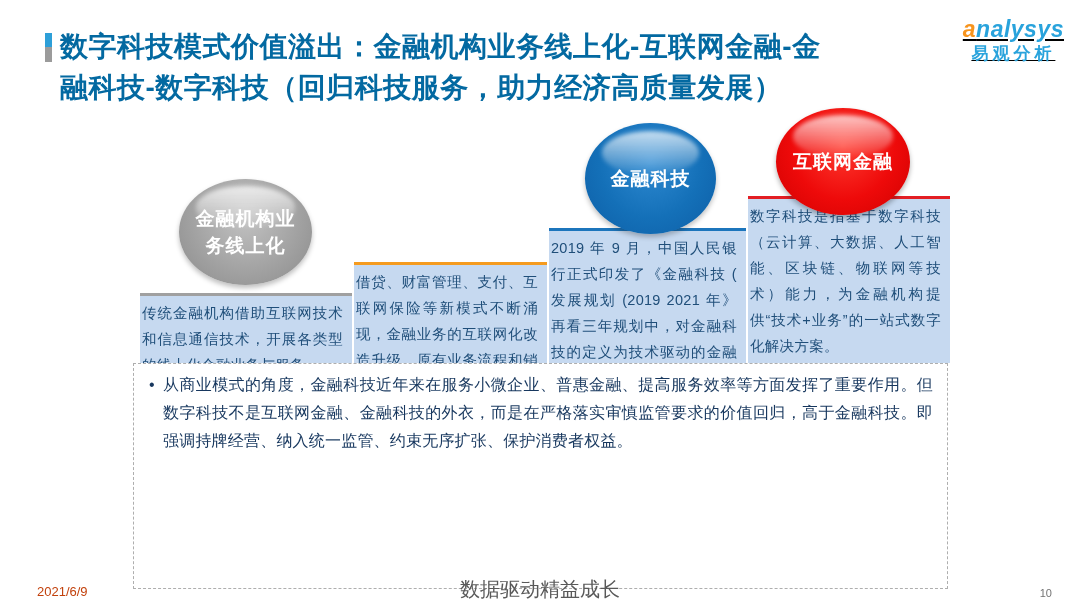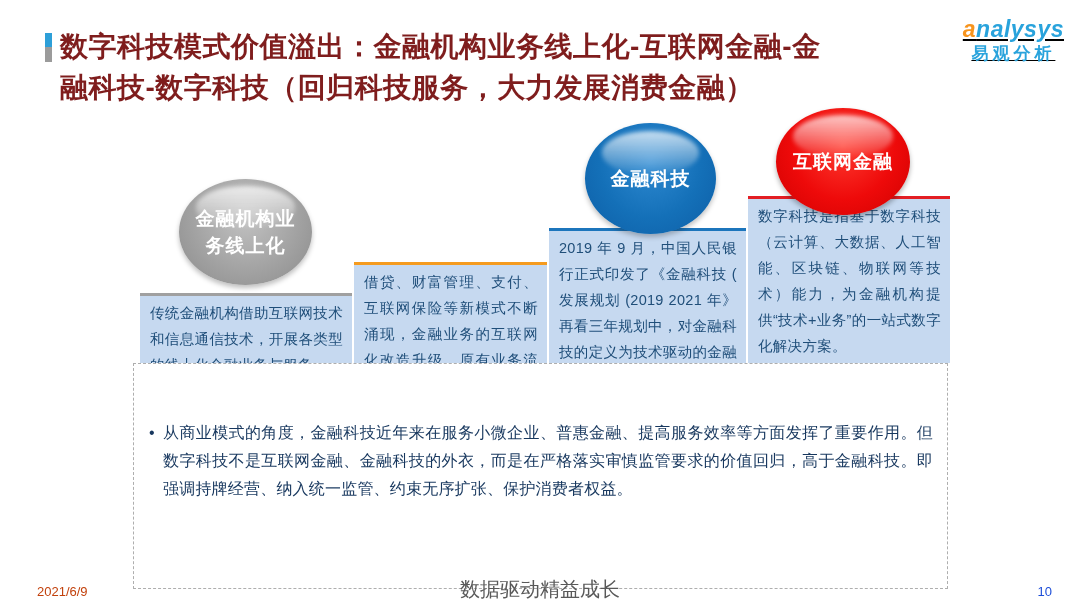--- a/index.html
+++ b/index.html
@@ -4,31 +4,31 @@
 <style>
   * { margin:0; padding:0; box-sizing:border-box; }
   html,body { width:1080px; height:608px; }
   body { font-family:"Liberation Sans","DejaVu Sans",sans-serif; background:#ffffff; }
   .slide { position:relative; width:1080px; height:608px; background:#ffffff; overflow:hidden; }
 
   
   .accent-bar { position:absolute; left:45px; top:33px; width:7px; height:29px;
     background:linear-gradient(to bottom,#2d9fd8 0%,#2d9fd8 48%,#9b9b9b 48%,#9b9b9b 100%); }
   .title { position:absolute; left:60px; top:26px; width:880px; font-size:28px; font-weight:bold;
-    color:#7f1d1d; line-height:41px; letter-spacing:0.5px; }
+    color:#0369a1; line-height:41px; letter-spacing:0.5px; }
 
   
   .logo { position:absolute; right:16px; top:16px; text-align:center; line-height:1.15;text-decoration:underline; }
   .logo-en { font-size:23px; font-weight:bold; font-style:italic; color:#29a3dc; letter-spacing:0.5px; }
   .logo-en .logo-a { color:#f7941d; font-weight:bold; }
   .logo-cn { font-size:17px; font-weight:bold; color:#29a3dc; letter-spacing:4px; margin-top:2px; }
 
   
   .step { position:absolute; background:#c6d9f0; }
-  .step-text { padding:4px 9px 0 10px; font-size:14.5px; line-height:26px; color:#1f4e79;
+  .step-text { padding:4px 9px 0 2px; font-size:14.5px; line-height:26px; color:#1f4e79;
     text-align:justify; letter-spacing:0.3px; }
   .step1 { left:140px; top:293px; width:212px; height:70px; border-top:3px solid #a0a0a0; }
   .step2 { left:354px; top:262px; width:193px; height:101px; border-top:3px solid #f59b1f; }
   .step3 { left:549px; top:228px; width:197px; height:135px; border-top:3px solid #1c75bc; }
   .step4 { left:748px; top:196px; width:202px; height:167px; border-top:3px solid #e31e24; }
 
   
   .bubble { position:absolute; border-radius:50%; display:flex; align-items:center; justify-content:center;
     text-align:center; color:#ffffff; font-weight:bold; }
   .bubble .gloss { position:absolute; top:7%; left:13%; width:74%; height:40%; border-radius:50%;
@@ -50,36 +50,36 @@
     box-shadow:0 3px 5px rgba(0,0,0,0.3); }
 
   
   .analysis-box { position:absolute; left:133px; top:363px; width:815px; height:226px;
     border:1px dashed #aeaeae; background:#ffffff; padding:7px 14px 0 12px; overflow:hidden; }
   .bullet { position:relative; padding-left:17px; font-size:16px; line-height:28px; color:#17375e;
     text-align:justify; letter-spacing:0.2px; }
   .bullet::before { content:"\2022"; position:absolute; left:3px; top:0; color:#17375e; }
   .watermark { position:absolute; left:470px; top:390px; font-size:90px; font-weight:bold;
     color:#2fa8b5; opacity:0.05; letter-spacing:10px; pointer-events:none; z-index:0; }
-  .analysis-box .bullet { position:relative; z-index:1;margin-top:48px; }
+  .analysis-box .bullet { position:relative; z-index:1; }
 
   
   .footer-date { position:absolute; left:37px; bottom:9px; font-size:13px; color:#c2410c; }
   .footer-slogan { position:absolute; left:0; right:0; bottom:5px; text-align:center; font-size:20px; color:#595959; }
-  .footer-page { position:absolute; right:28px; bottom:9px; font-size:13px; color:#1d4ed8; }
+  .footer-page { position:absolute; right:28px; bottom:9px; font-size:11px; color:#737373; }
 </style>
 </head>
 <body>
 
 <div class="slide">
 
   <div class="accent-bar"></div>
   <div class="title">
     <div>数字科技模式价值溢出：金融机构业务线上化-互联网金融-金</div>
-    <div>融科技-数字科技（回归科技服务，大力发展消费金融）</div>
+    <div>融科技-数字科技（回归科技服务，助力经济高质量发展）</div>
   </div>
 
   <div class="logo">
     <div class="logo-en"><span class="logo-a">a</span><span>nalysys</span></div>
     <div class="logo-cn">易观分析</div>
   </div>
 
   <div class="step step1">
     <div class="step-text">传统金融机构借助互联网技术和信息通信技术，开展各类型的线上化金融业务与服务。</div>
   </div>

